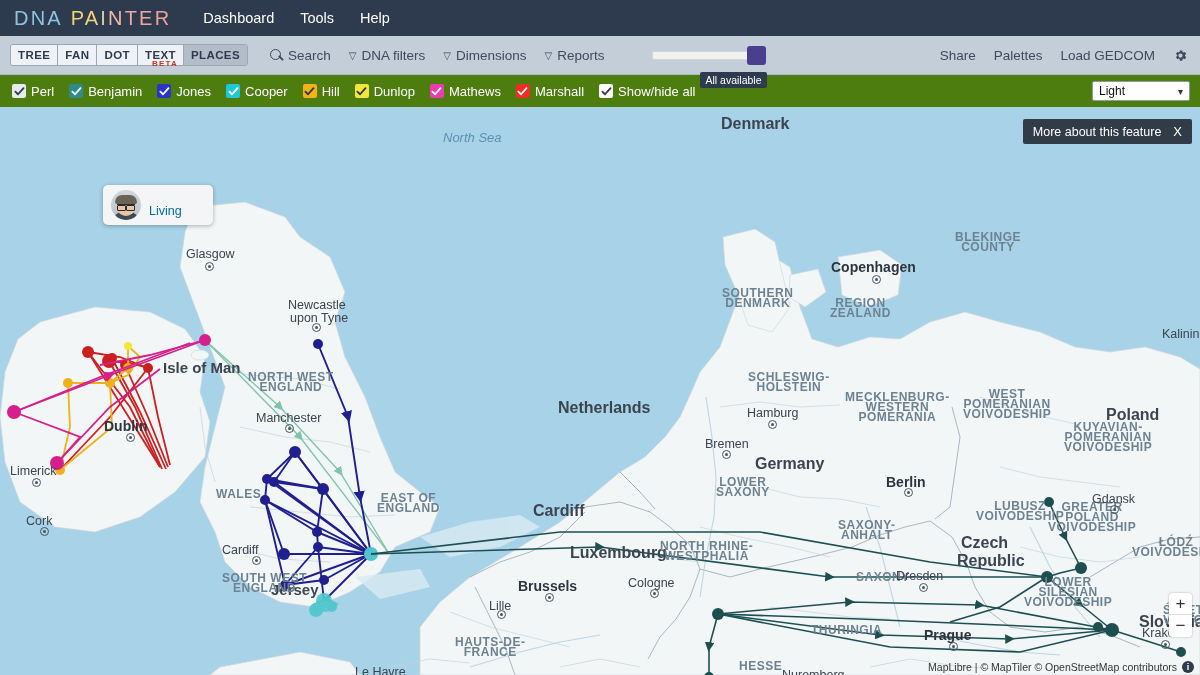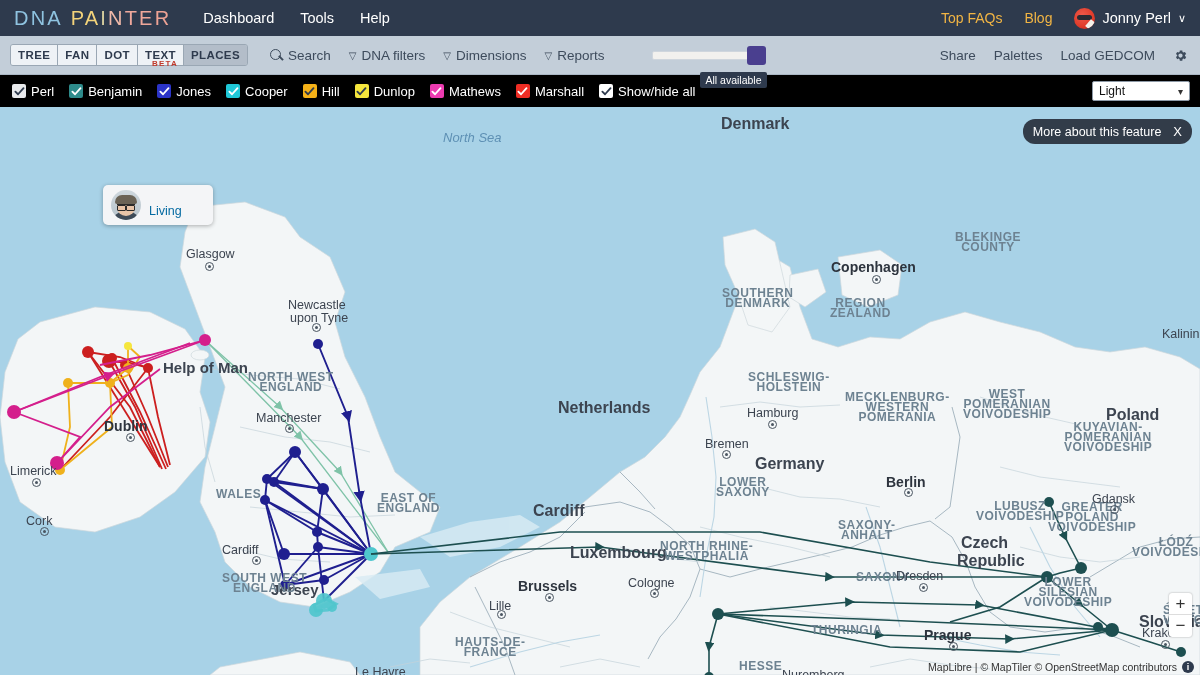--- a/index.html
+++ b/index.html
@@ -82,21 +82,21 @@
   .toolbar-right { margin-left:auto; display:flex; align-items:center; gap:18px; margin-right:12px; }
   .toolbar-right a { color:#3d4b5c; font-size:13.5px; text-decoration:none; }
   .gear {
     width:15px; height:15px; position:relative; display:inline-block;
   }
   .gear svg { display:block; }
 
   
   .filterbar {
     position:absolute; left:0; top:75px; width:1200px; height:32px;
-    background:#000000; display:flex; align-items:center;justify-content:flex-end;
+    background:#4d7c0f; display:flex; align-items:center;justify-content:flex-end;
   }
   .chips { display:flex; align-items:center; gap:15px; margin-left:12px; }
   .chip { display:flex; align-items:center; gap:5px; color:#fff; font-size:13px; cursor:pointer; }
   .cbox {
     width:14px; height:14px; border-radius:2px; position:relative; flex:none;
     display:flex; align-items:center; justify-content:center;
   }
   .cbox svg { display:block; }
   .theme-select {
     margin-left:auto; margin-right:10px;
@@ -137,21 +137,21 @@
   .living-avatar .glasses{ position:absolute; left:6px; top:14px; width:18px; height:4px; border-top:1.6px solid #2b2b2b; }
   .living-avatar .glasses::before,.living-avatar .glasses::after{
     content:""; position:absolute; top:0; width:7px; height:4px; border:1.2px solid #2b2b2b; border-radius:1px;}
   .living-avatar .glasses::before{left:0;} .living-avatar .glasses::after{right:0;}
   .living-avatar .body{ position:absolute; left:3px; bottom:0; width:24px; height:8px; background:#3e4a57; border-radius:8px 8px 0 0;}
   .living-label { font-size:12.5px; color:#0369a1;margin-top:12px; }
 
   
   .feature-banner {
     position:absolute; right:8px; top:12px; background:#323c49; color:#fff;
-    font-size:12.5px; padding:5px 10px; border-radius:12px; z-index:25;
+    font-size:12.5px; padding:5px 10px; border-radius:2px; z-index:25;
     display:flex; align-items:center; gap:12px;
   }
   .feature-banner .x { font-size:13px; cursor:pointer; }
 
   
   .zoomctl {
     position:absolute; right:8px; bottom:38px; width:23px;
     background:#fff; border-radius:3px; box-shadow:0 0 2px rgba(0,0,0,.35); z-index:25;
   }
   .zoomctl div {
@@ -175,29 +175,20 @@
 
 <div id="app">
 
   <div class="header">
     <div class="logo" id="logo"><span style="color: rgb(143, 195, 224);">D</span><span style="color: rgb(143, 195, 224);">N</span><span style="color: rgb(143, 195, 224);">A</span><span style="color: rgb(143, 195, 224);">&nbsp;</span><span style="color: rgb(243, 211, 122);">P</span><span style="color: rgb(243, 211, 122);">A</span><span style="color: rgb(216, 208, 160);">I</span><span style="color: rgb(239, 184, 168);">N</span><span style="color: rgb(240, 168, 156);">T</span><span style="color: rgb(239, 167, 154);">E</span><span style="color: rgb(237, 162, 148);">R</span></div>
     <div class="nav-main" id="main-nav">
         <a href="#">Dashboard</a>
         <a href="#">Tools</a>
         <a href="#">Help</a>
       </div>
-    <div class="header-right">
-      <a class="gold" href="#">Top FAQs</a>
-      <a class="gold" href="#">Blog</a>
-      <div class="user-block">
-        <span class="avatar-sm"></span>
-        <span>Jonny Perl</span>
-        <span class="caret">∨</span>
-      </div>
-    </div>
   </div>
 
   <div class="toolbar">
     <div class="viewtabs" id="view-tabs">
         <div class="vt">TREE</div>
         <div class="vt">FAN</div>
         <div class="vt">DOT</div>
         <div class="vt">TEXT</div>
         <div class="vt active">PLACES</div>
       </div>
@@ -543,21 +534,21 @@
         <div class="maplabel lbl-country-lg" style="left: 721px; top: 8px;">Denmark</div>
         <div class="maplabel lbl-country-lg" style="left: 558px; top: 292px;">Netherlands</div>
         <div class="maplabel lbl-country-lg" style="left: 533px; top: 395px;">Cardiff</div>
         <div class="maplabel lbl-country-lg" style="left: 755px; top: 348px;">Germany</div>
         <div class="maplabel lbl-country-lg" style="left: 570px; top: 437px;">Luxembourg</div>
         <div class="maplabel lbl-country-lg" style="left: 1106px; top: 299px;">Poland</div>
         <div class="maplabel lbl-country-lg" style="left: 961px; top: 427px;">Czech</div>
         <div class="maplabel lbl-country-lg" style="left: 957px; top: 445px;">Republic</div>
         <div class="maplabel lbl-country-lg" style="left: 1139px; top: 506px;">Slovakia</div>
         <div class="maplabel lbl-country" style="left: 271px; top: 474px;">Jersey</div>
-        <div class="maplabel lbl-country" style="left: 163px; top: 252px;">Help of Man</div>
+        <div class="maplabel lbl-country" style="left: 163px; top: 252px;">Isle of Man</div>
         <div class="maplabel lbl-region" style="left: 248px; top: 265px;">NORTH WEST<br>ENGLAND</div>
         <div class="maplabel lbl-region" style="left: 216px; top: 382px;">WALES</div>
         <div class="maplabel lbl-region" style="left: 377px; top: 386px;">EAST OF<br>ENGLAND</div>
         <div class="maplabel lbl-region" style="left: 222px; top: 466px;">SOUTH WEST<br>ENGLAND</div>
         <div class="maplabel lbl-region" style="left: 455px; top: 530px;">HAUTS-DE-<br>FRANCE</div>
         <div class="maplabel lbl-region" style="left: 955px; top: 125px;">BLEKINGE<br>COUNTY</div>
         <div class="maplabel lbl-region" style="left: 722px; top: 181px;">SOUTHERN<br>DENMARK</div>
         <div class="maplabel lbl-region" style="left: 830px; top: 191px;">REGION<br>ZEALAND</div>
         <div class="maplabel lbl-region" style="left: 748px; top: 265px;">SCHLESWIG-<br>HOLSTEIN</div>
         <div class="maplabel lbl-region" style="left: 845px; top: 285px;">MECKLENBURG-<br>WESTERN<br>POMERANIA</div>

